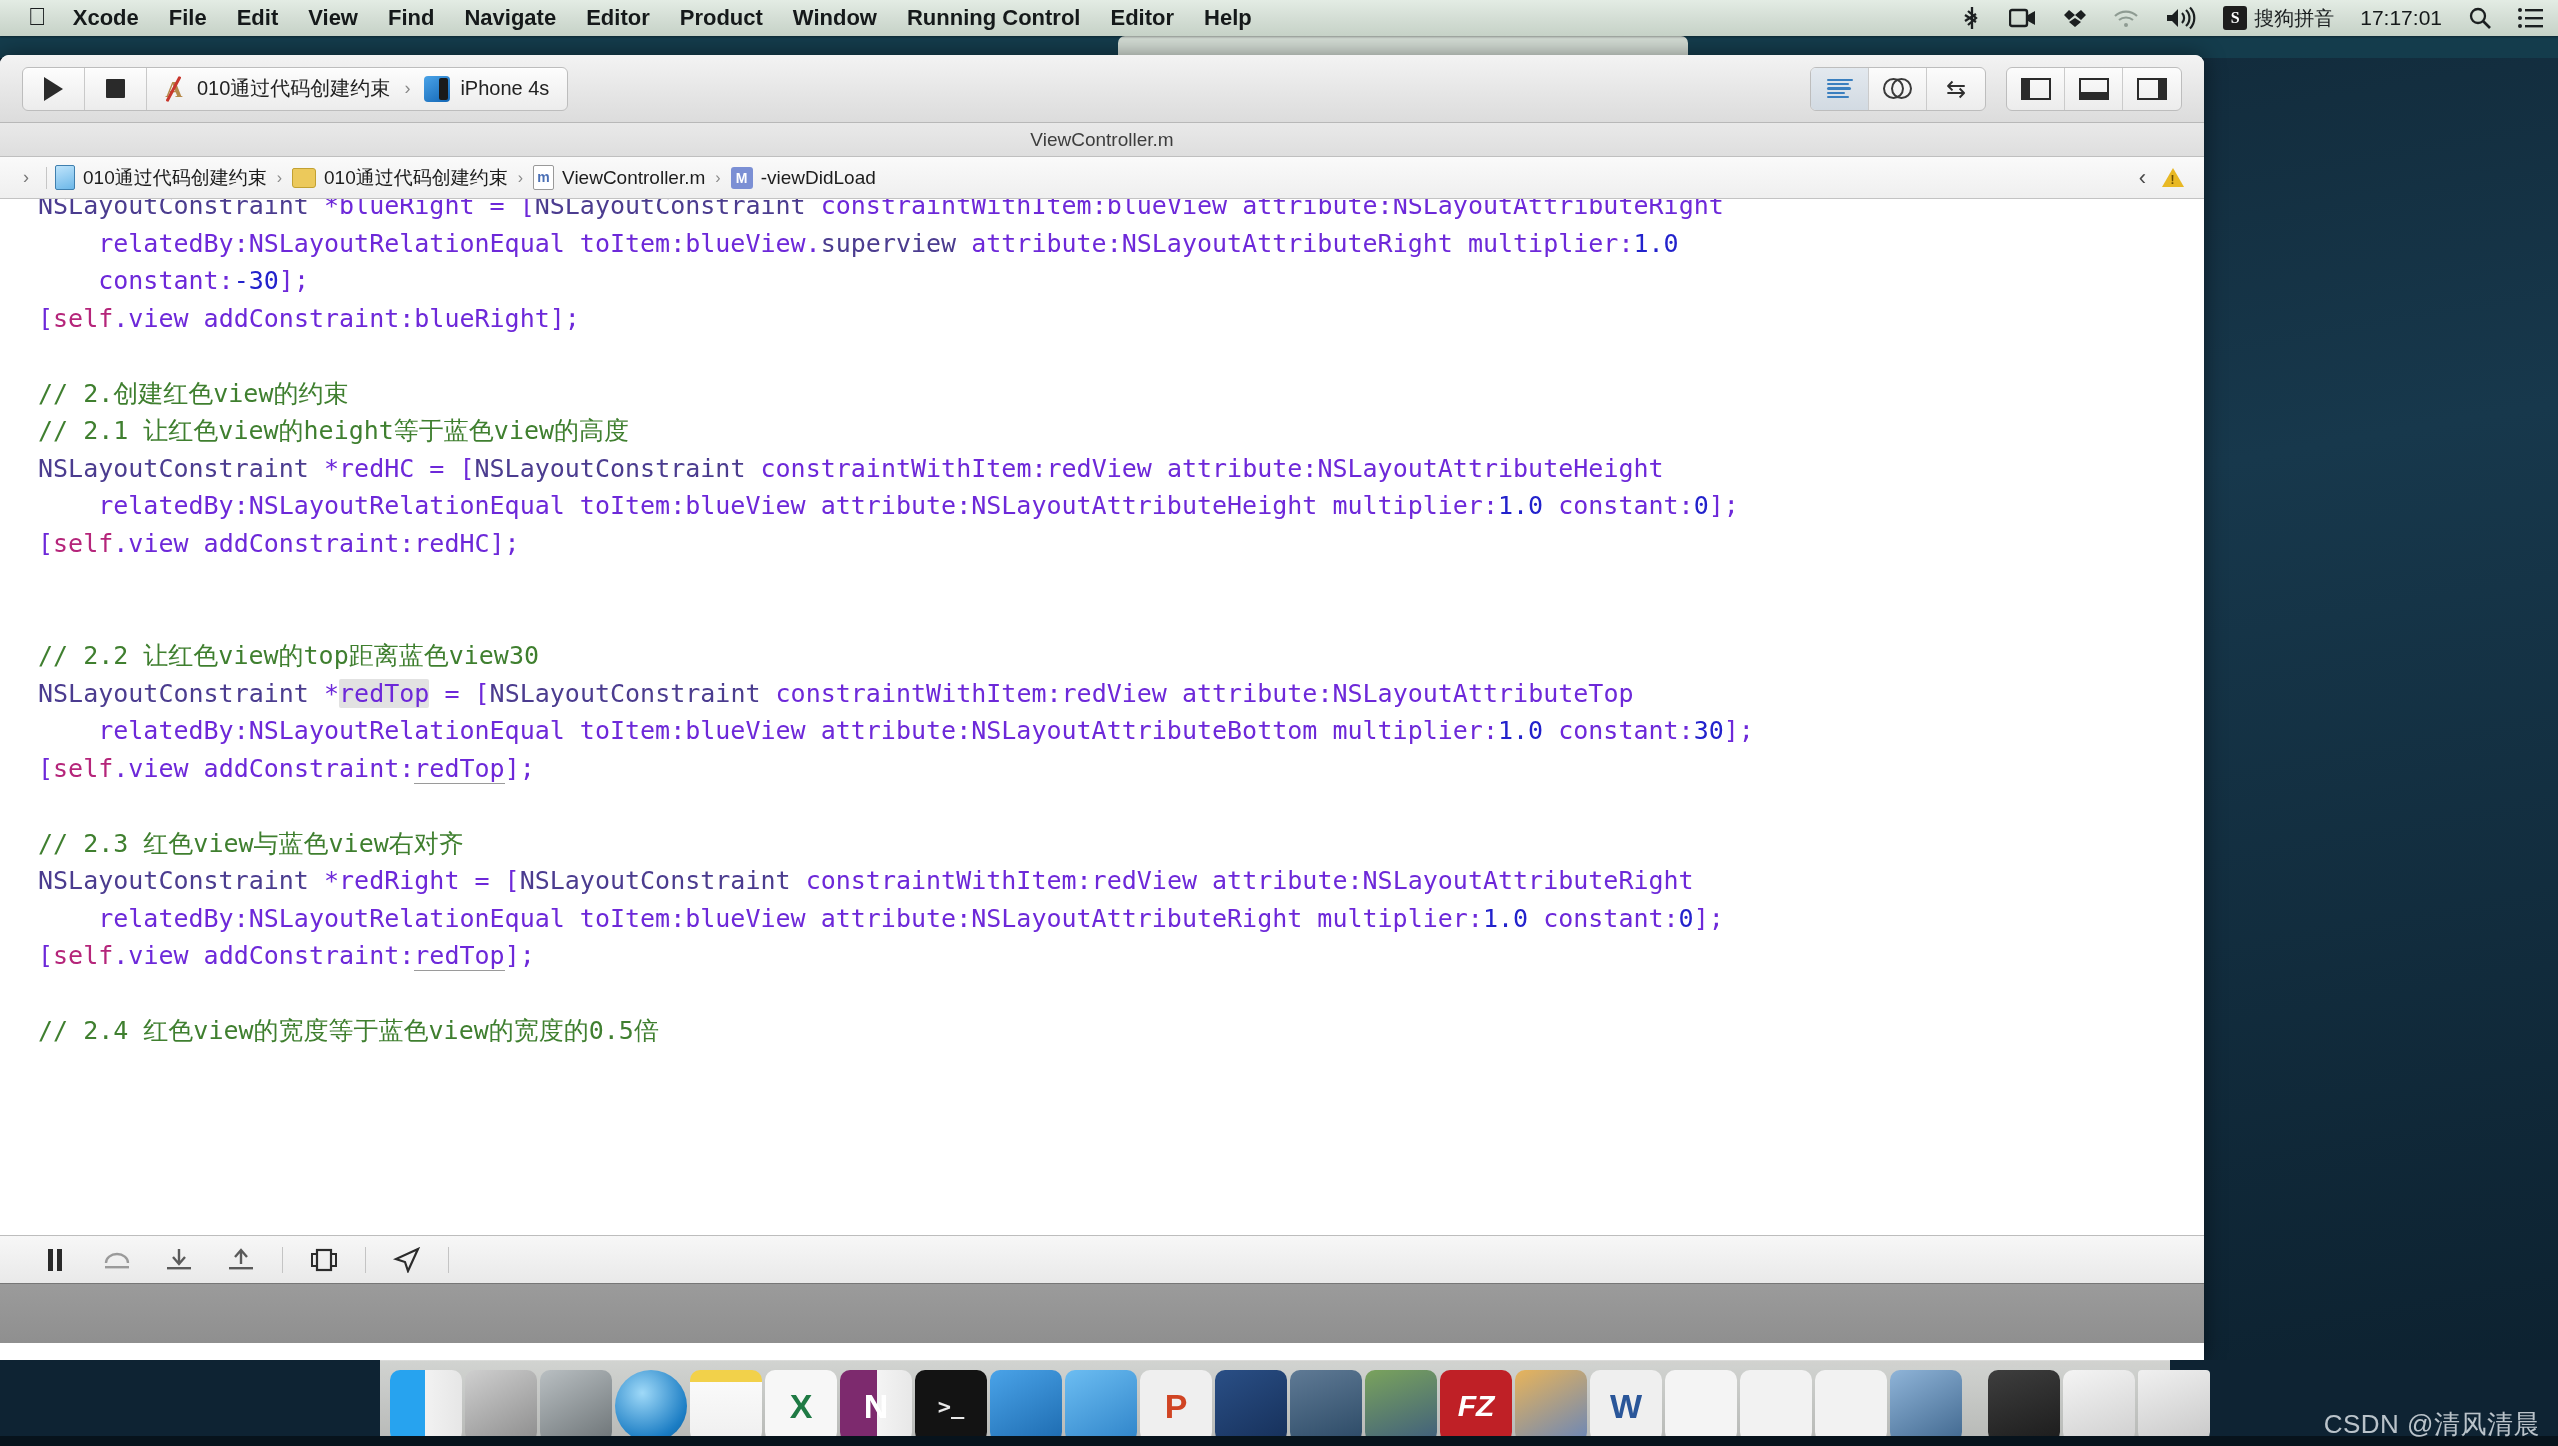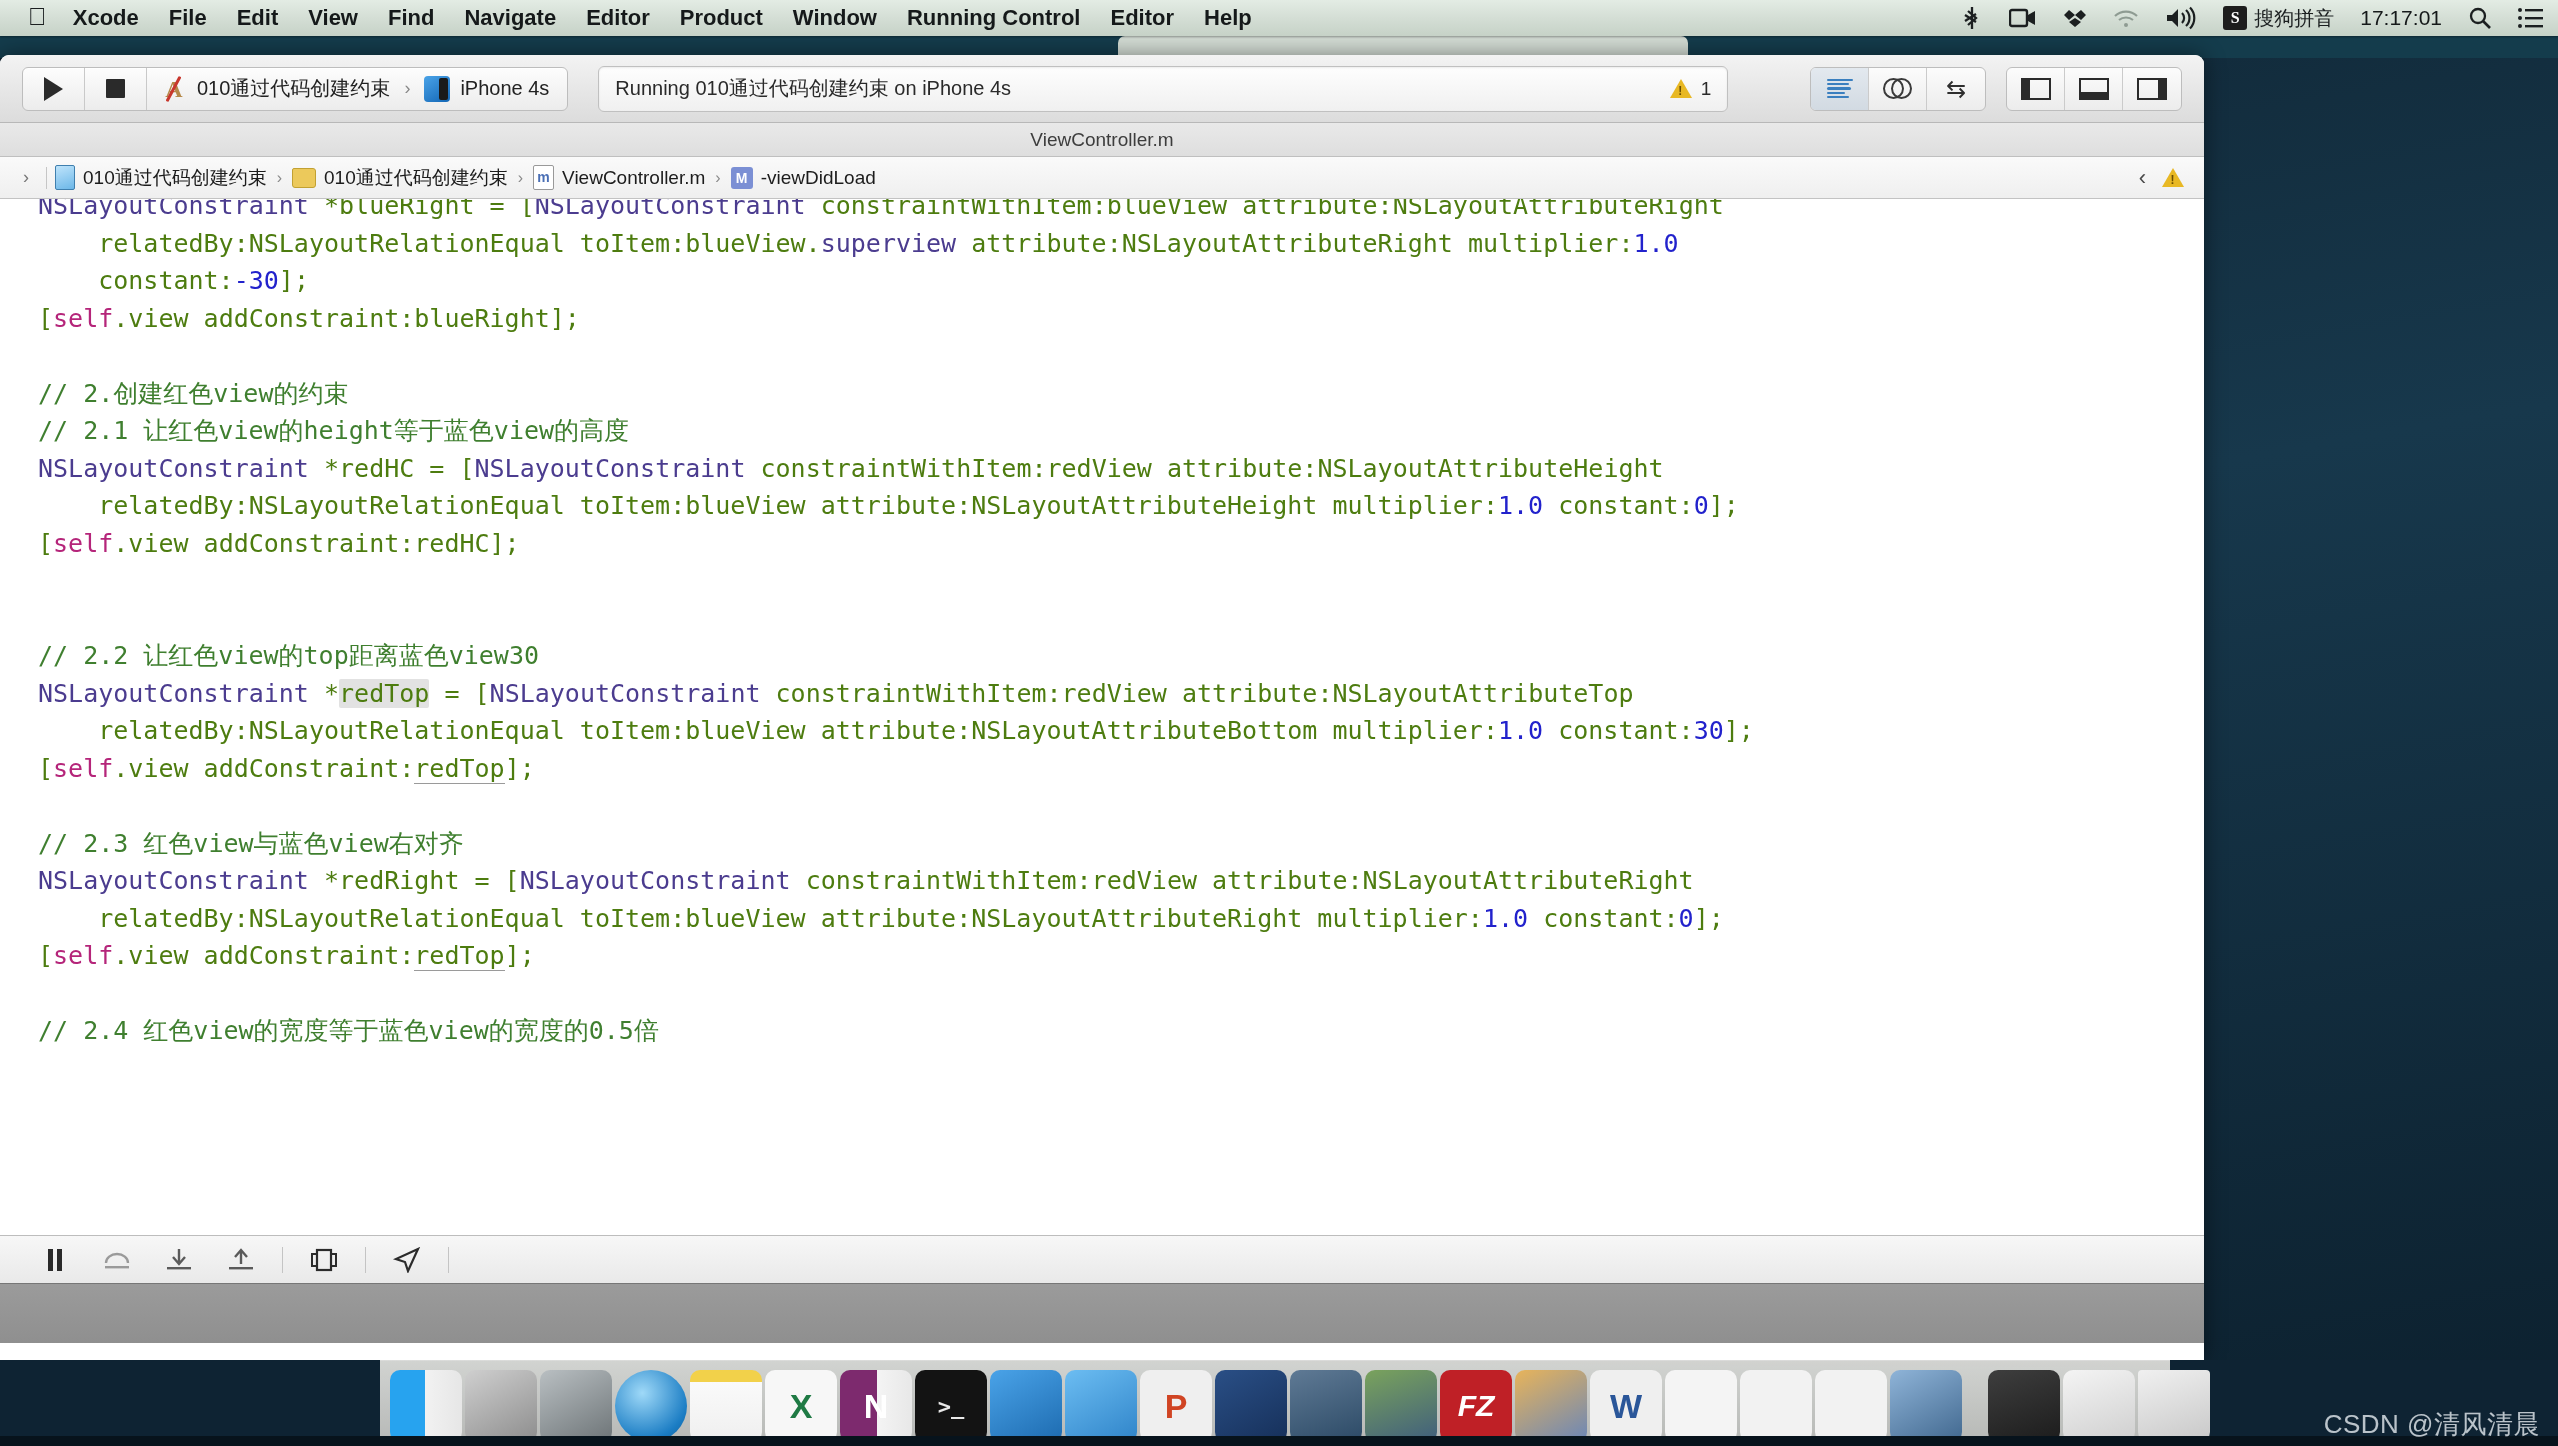--- a/index.html
+++ b/index.html
@@ -213,21 +213,21 @@
     font-size: 25px;
     line-height: 37.5px;
     white-space: pre;
     color:#1c1c1c;
     padding-left: 38px;
   }
   .t-cls   { color:#4b3c8f;text-align:center; }
   .t-kw    { color:#b5257a; }
   .t-num   { color:#2222cc; }
   .t-cmt   { color:#3f7f2f; }
-  .t-plain { color:#4d7c0f; }
+  .t-plain { color:#6d28d9; }
   .hl { background:#e2e2e2; border-radius:2px; }
   .hl-u { border-bottom:1.5px solid #9a9a9a; }
 
   
   #debugbar {
     height:48px; background:linear-gradient(180deg,#f7f7f7,#e9e9e9);
     border-top:1px solid #bdbdbd;
     display:flex; align-items:center; padding:0 24px; gap:0px;
   }
   .db-btn { width:62px;height:34px;display:flex;align-items:center;justify-content:center; }
@@ -374,27 +374,20 @@
       </div>
       <div class="scheme">
         <span class="ico-xcode"></span>
         <span>010通过代码创建约束</span>
         <span class="chev">›</span>
         <span class="ico-sim"></span>
         <span>iPhone 4s</span>
       </div>
     </div>
 
-    <div id="activity">
-      <span class="msg">Running 010通过代码创建约束 on iPhone 4s</span>
-      <span class="warn">
-        <span class="warn-tri"></span>
-        <span>1</span>
-      </span>
-    </div>
 
     <div id="tb-right">
       <div class="seg-group">
         <div class="seg active">
           <span class="ico-lines">
               <i></i>
               <i></i>
               <i></i>
               <i></i>
               <i></i>

